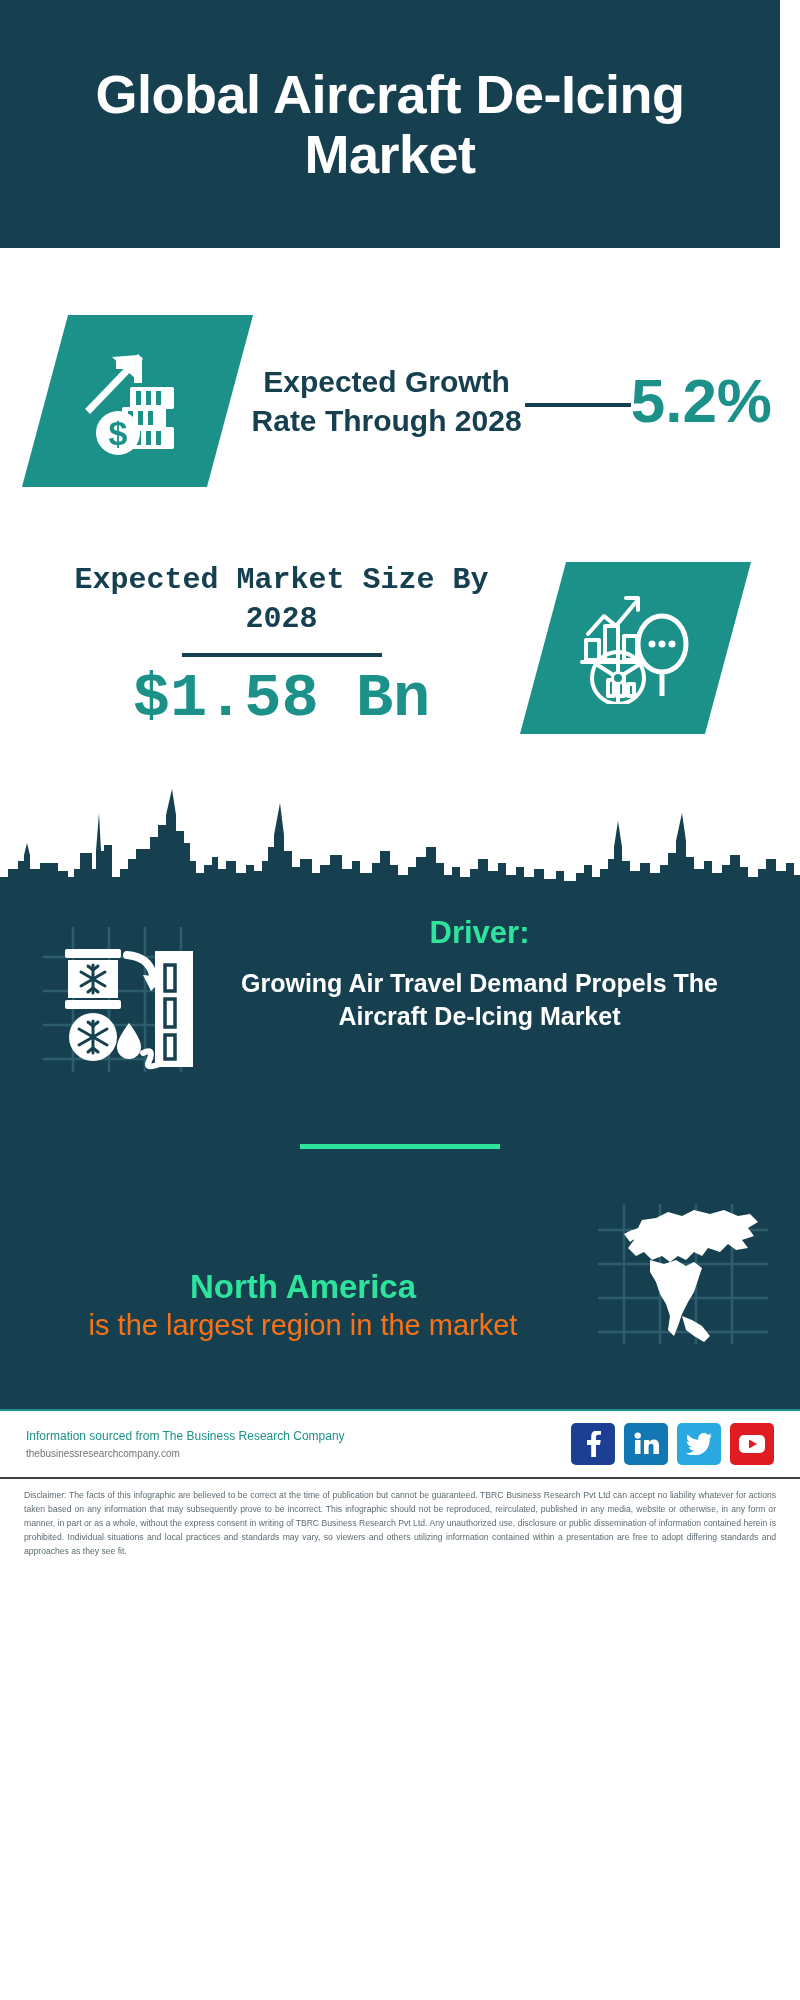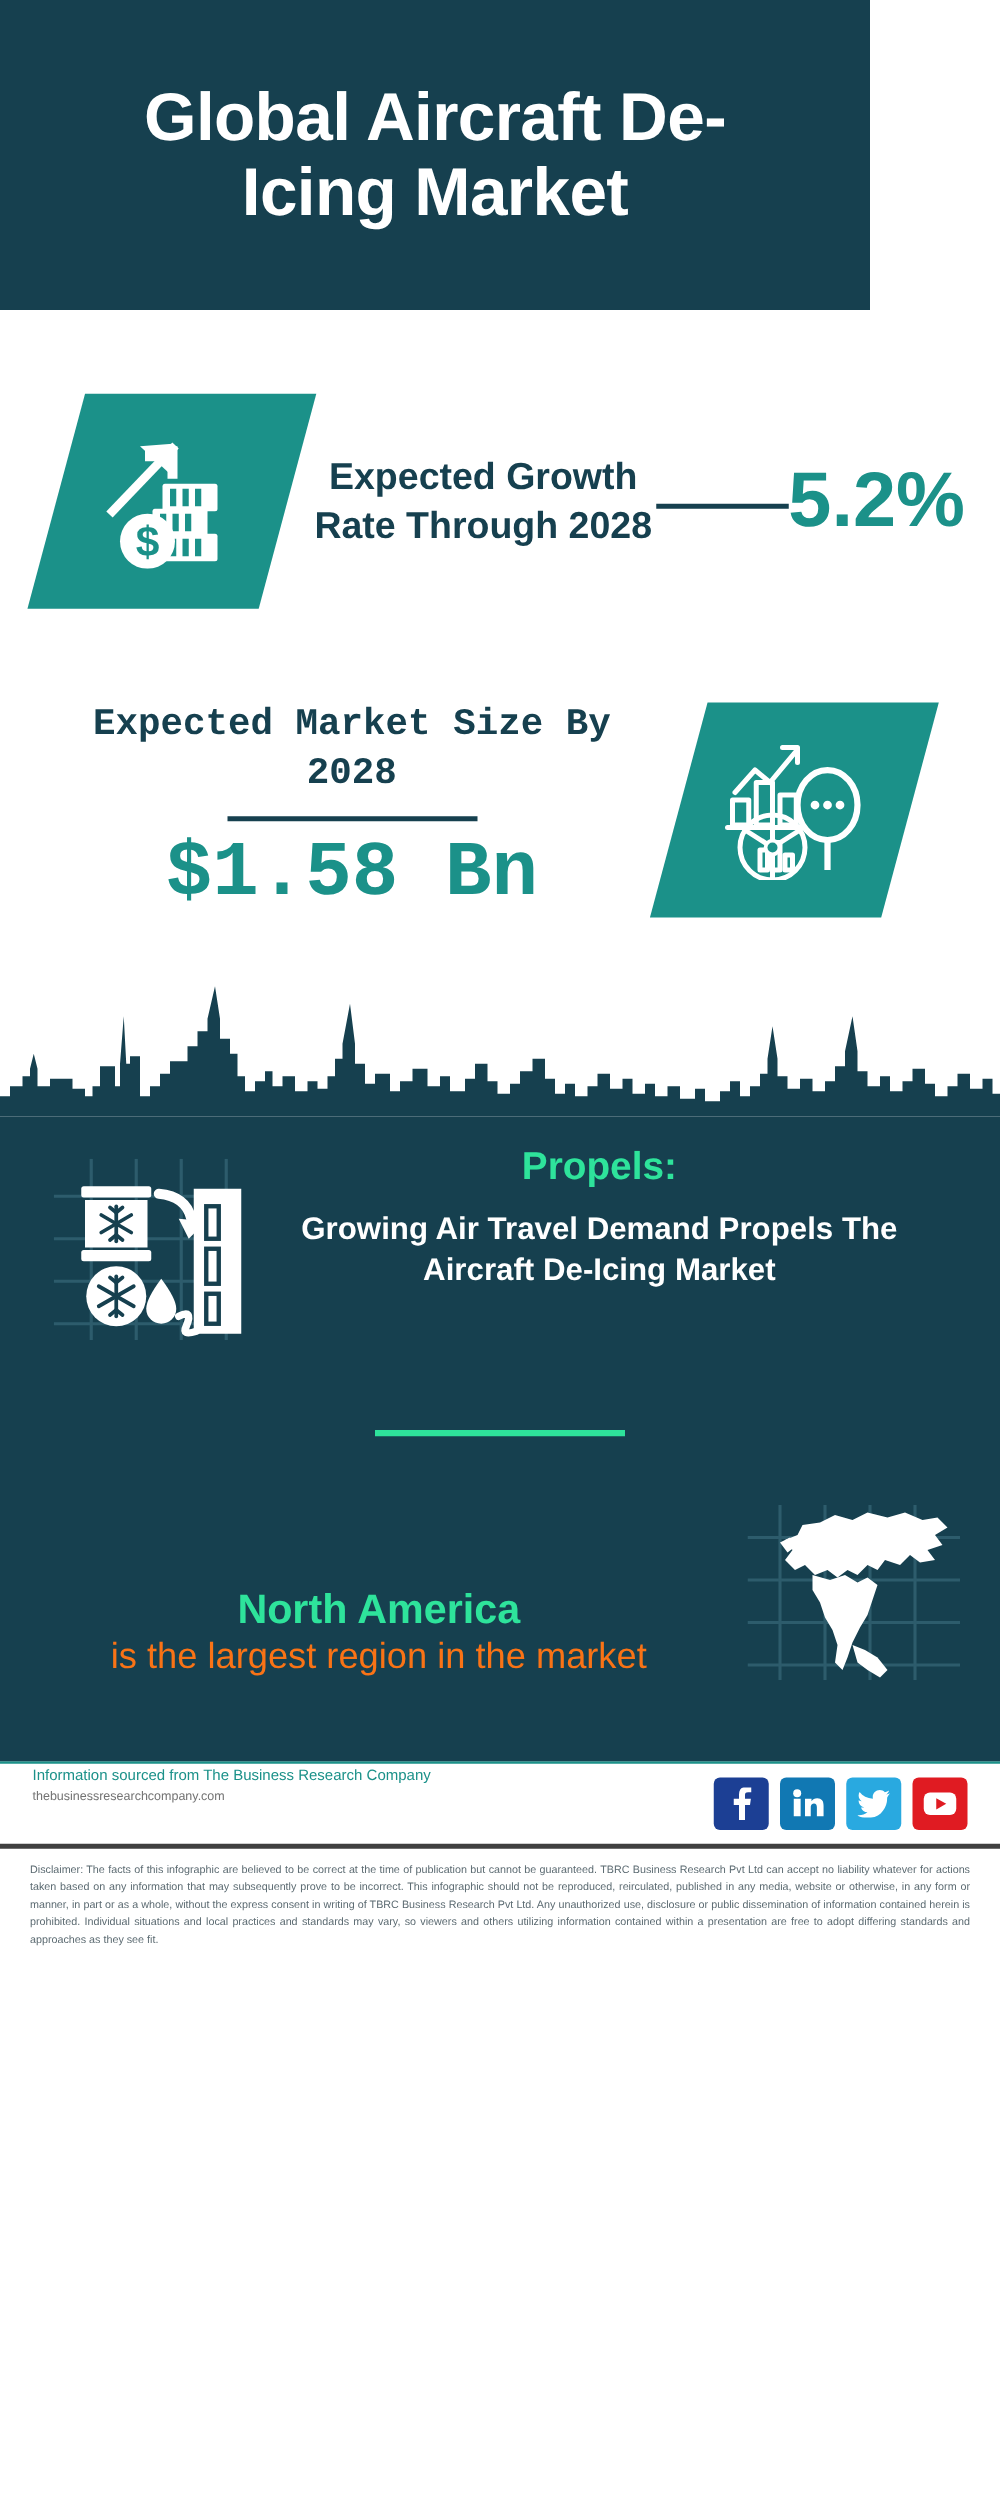--- a/index.html
+++ b/index.html
@@ -11,21 +11,21 @@
   .page {
     position: relative;
     width: 800px;
     height: 2000px;
     overflow: hidden;
     background: #ffffff;
   }
 
   
   .header {
-    width: 696px;
+    width: 780px;
     height: 248px;
     background: #16404f;
     display: flex;
     align-items: center;
     justify-content: center;
     padding: 0 58px;
   }
   .header-title {
     color: #ffffff;
     font-size: 54px;
@@ -180,23 +180,24 @@
     display: flex;
     justify-content: center;
     align-items: center;
   }
 
   
   .source-bar {
     width: 800px;
     background: #ffffff;
     border-top: 2px solid #1b9189;
-    border-bottom: 4px solid #404040;
+    border-bottom: 2px solid #404040;
     height: 70px;
     display: flex;
+    align-items: center;
     padding: 0 26px;
     gap: 41px;
   }
   .source-text {
     flex: 1;
   }
   .source-line1 {
     color: #1b9189;
     font-size: 12px;
     line-height: 1.55;
@@ -381,21 +382,21 @@
             <line x1="50" y1="121" x2="45" y2="125"></line>
             <line x1="50" y1="121" x2="55" y2="125"></line>
           </g>
 
           <path d="M86 96 Q98 112 98 120 A12 12 0 0 1 74 120 Q74 112 86 96 Z" fill="#ffffff"></path>
 
           <path d="M100 126 Q112 120 106 134 Q102 142 114 138" stroke="#ffffff" stroke-width="6" fill="none" stroke-linecap="round"></path>
         </svg>
       </div>
       <div class="driver-text">
-        <div class="driver-heading">Propels:</div>
+        <div class="driver-heading">Driver:</div>
         <div class="driver-body">Growing Air Travel Demand Propels The Aircraft De-Icing Market</div>
       </div>
     </div>
 
     <div class="divider-mint"></div>
 
     <div class="region-row">
       <div class="region-text">
         <div class="region-name">North America</div>
         <div class="region-sub">is the largest region in the market</div>

